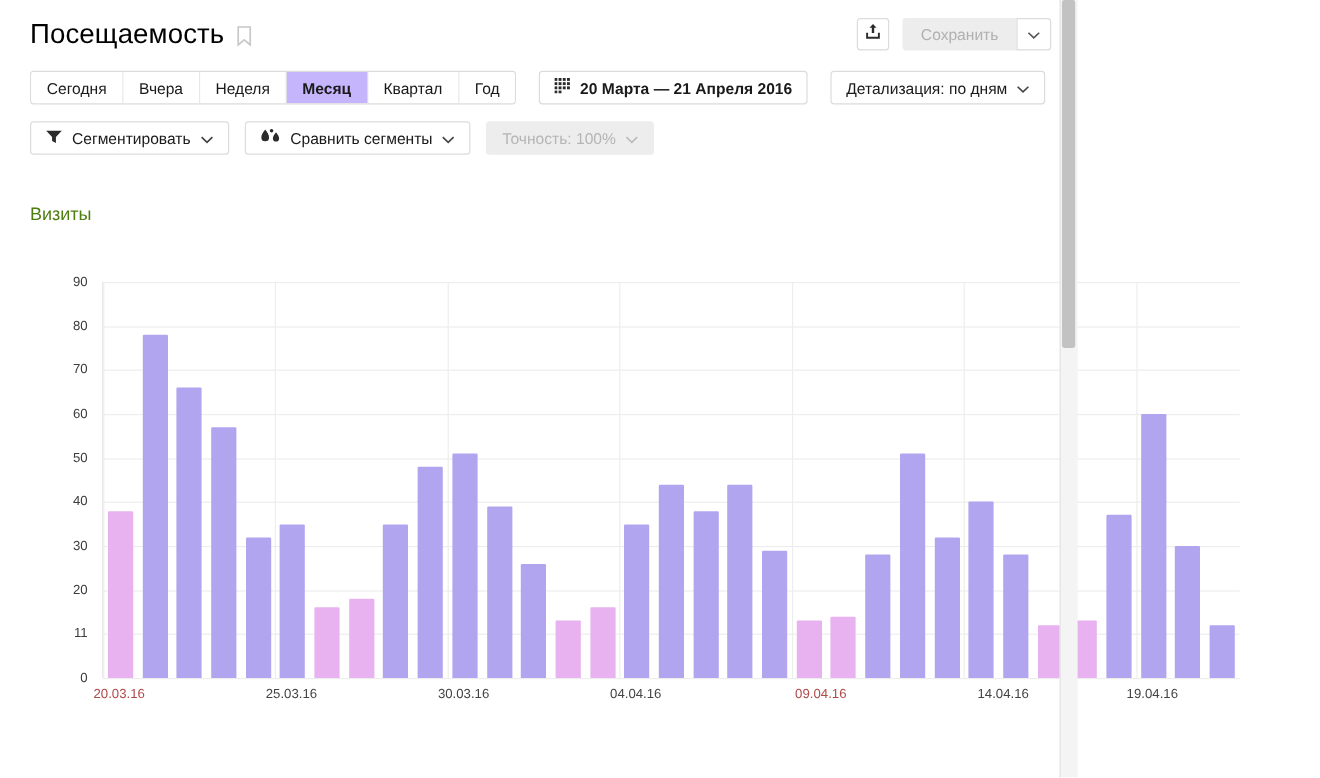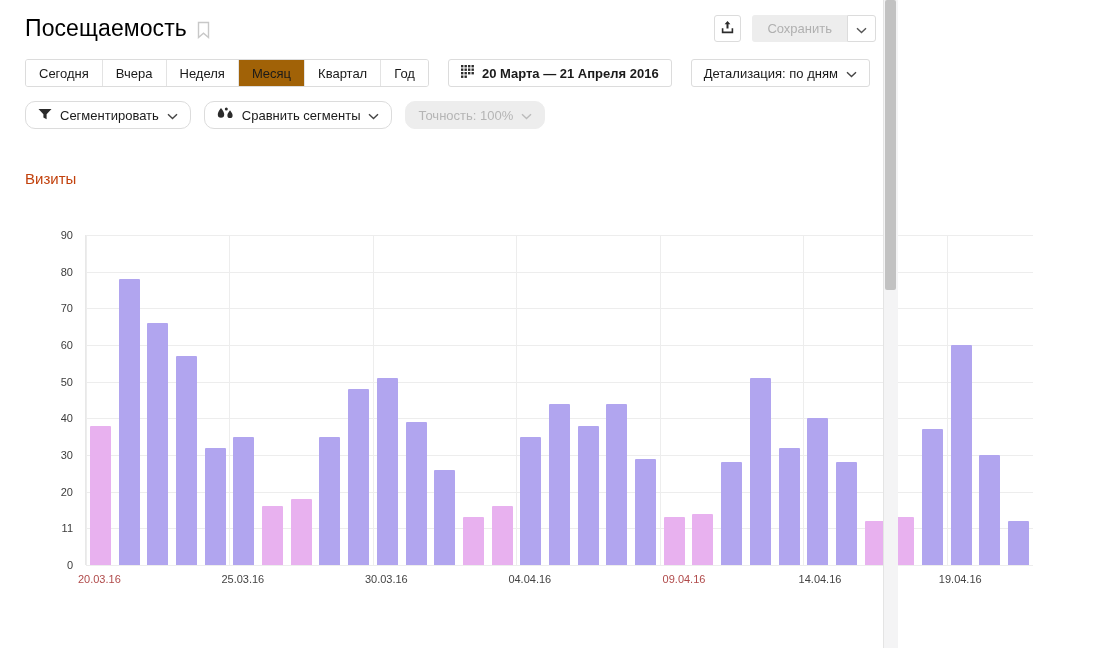--- a/index.html
+++ b/index.html
@@ -57,41 +57,41 @@
   }
   .seg-group { display: flex; border: 1px solid #dcdcdc; border-radius: 3px; overflow: hidden; height: 28px; }
   .seg-btn {
     height: 26px; padding: 0 13px; background: #fff;
     border: none; border-right: 1px solid #e3e3e3;
     font-size: 13px; color: #1a1a1a; cursor: pointer;
     display: flex; align-items: center;
     font-family: "Liberation Sans", sans-serif;
   }
   .seg-btn:last-child { border-right: none; }
-  .seg-btn.active { background: #a16207; }
+  .seg-btn.active { background: #c4b5fd; font-weight: bold; }
 
   .pill {
     height: 28px; border: 1px solid #dcdcdc; border-radius: 3px;
     background: #fff; display: flex; align-items: center; gap: 8px;
     padding: 0 12px; font-size: 13px; color: #1a1a1a; cursor: pointer;
   }
   .pill.disabled { background: #ededed; border-color: #ededed; color: #b5b5b5; cursor: default; }
 
   .toolbar2 {
     position: absolute; left: 25px; top: 101px;
     display: flex; align-items: center; gap: 13px;
   }
-  .pill-lg { height: 28px; border-radius: 10px; }
+  .pill-lg { height: 28px; }
 
   .caret { display: inline-block; }
 
   
   .metric-label {
     position: absolute; left: 25px; top: 170px;
-    font-size: 15px; color: #c2410c;
+    font-size: 15px; color: #4d7c0f;
   }
   .chart-area {
     position: absolute; left: 0; top: 225px;
     width: 1080px; height: 370px;
   }
   .plot {
     position: absolute; left: 85px; top: 10px;
     width: 947px; height: 330px;
     border-left: 1px solid #e8e8e8;
   }
@@ -321,21 +321,21 @@
           <div class="bar" title="20.04.16: 30" style="left: 893.455px; height: 110px; background: rgb(177, 165, 239);"></div>
           <div class="bar" title="21.04.16: 12" style="left: 922.152px; height: 44px; background: rgb(177, 165, 239);"></div>
         </div>
     </div>
     <div class="xlabels" id="xlabels">
         <div class="xl" style="left: 14.3485px; color: rgb(176, 74, 74);">20.03.16</div>
         <div class="xl" style="left: 157.833px; color: rgb(68, 68, 68);">25.03.16</div>
         <div class="xl" style="left: 301.318px; color: rgb(68, 68, 68);">30.03.16</div>
         <div class="xl" style="left: 444.803px; color: rgb(68, 68, 68);">04.04.16</div>
         <div class="xl" style="left: 599px; color: rgb(176, 74, 74);">09.04.16</div>
-        <div class="xl" style="left: 735px; color: rgb(68, 68, 68);">14.04.16</div>
+        <div class="xl" style="left: 751px; color: rgb(68, 68, 68);">14.04.16</div>
         <div class="xl" style="left: 875.258px; color: rgb(68, 68, 68);">19.04.16</div>
       </div>
   </div>
 
   <div class="scroll-track">
     <div class="scroll-thumb"></div>
   </div>
 
 </div>
 

